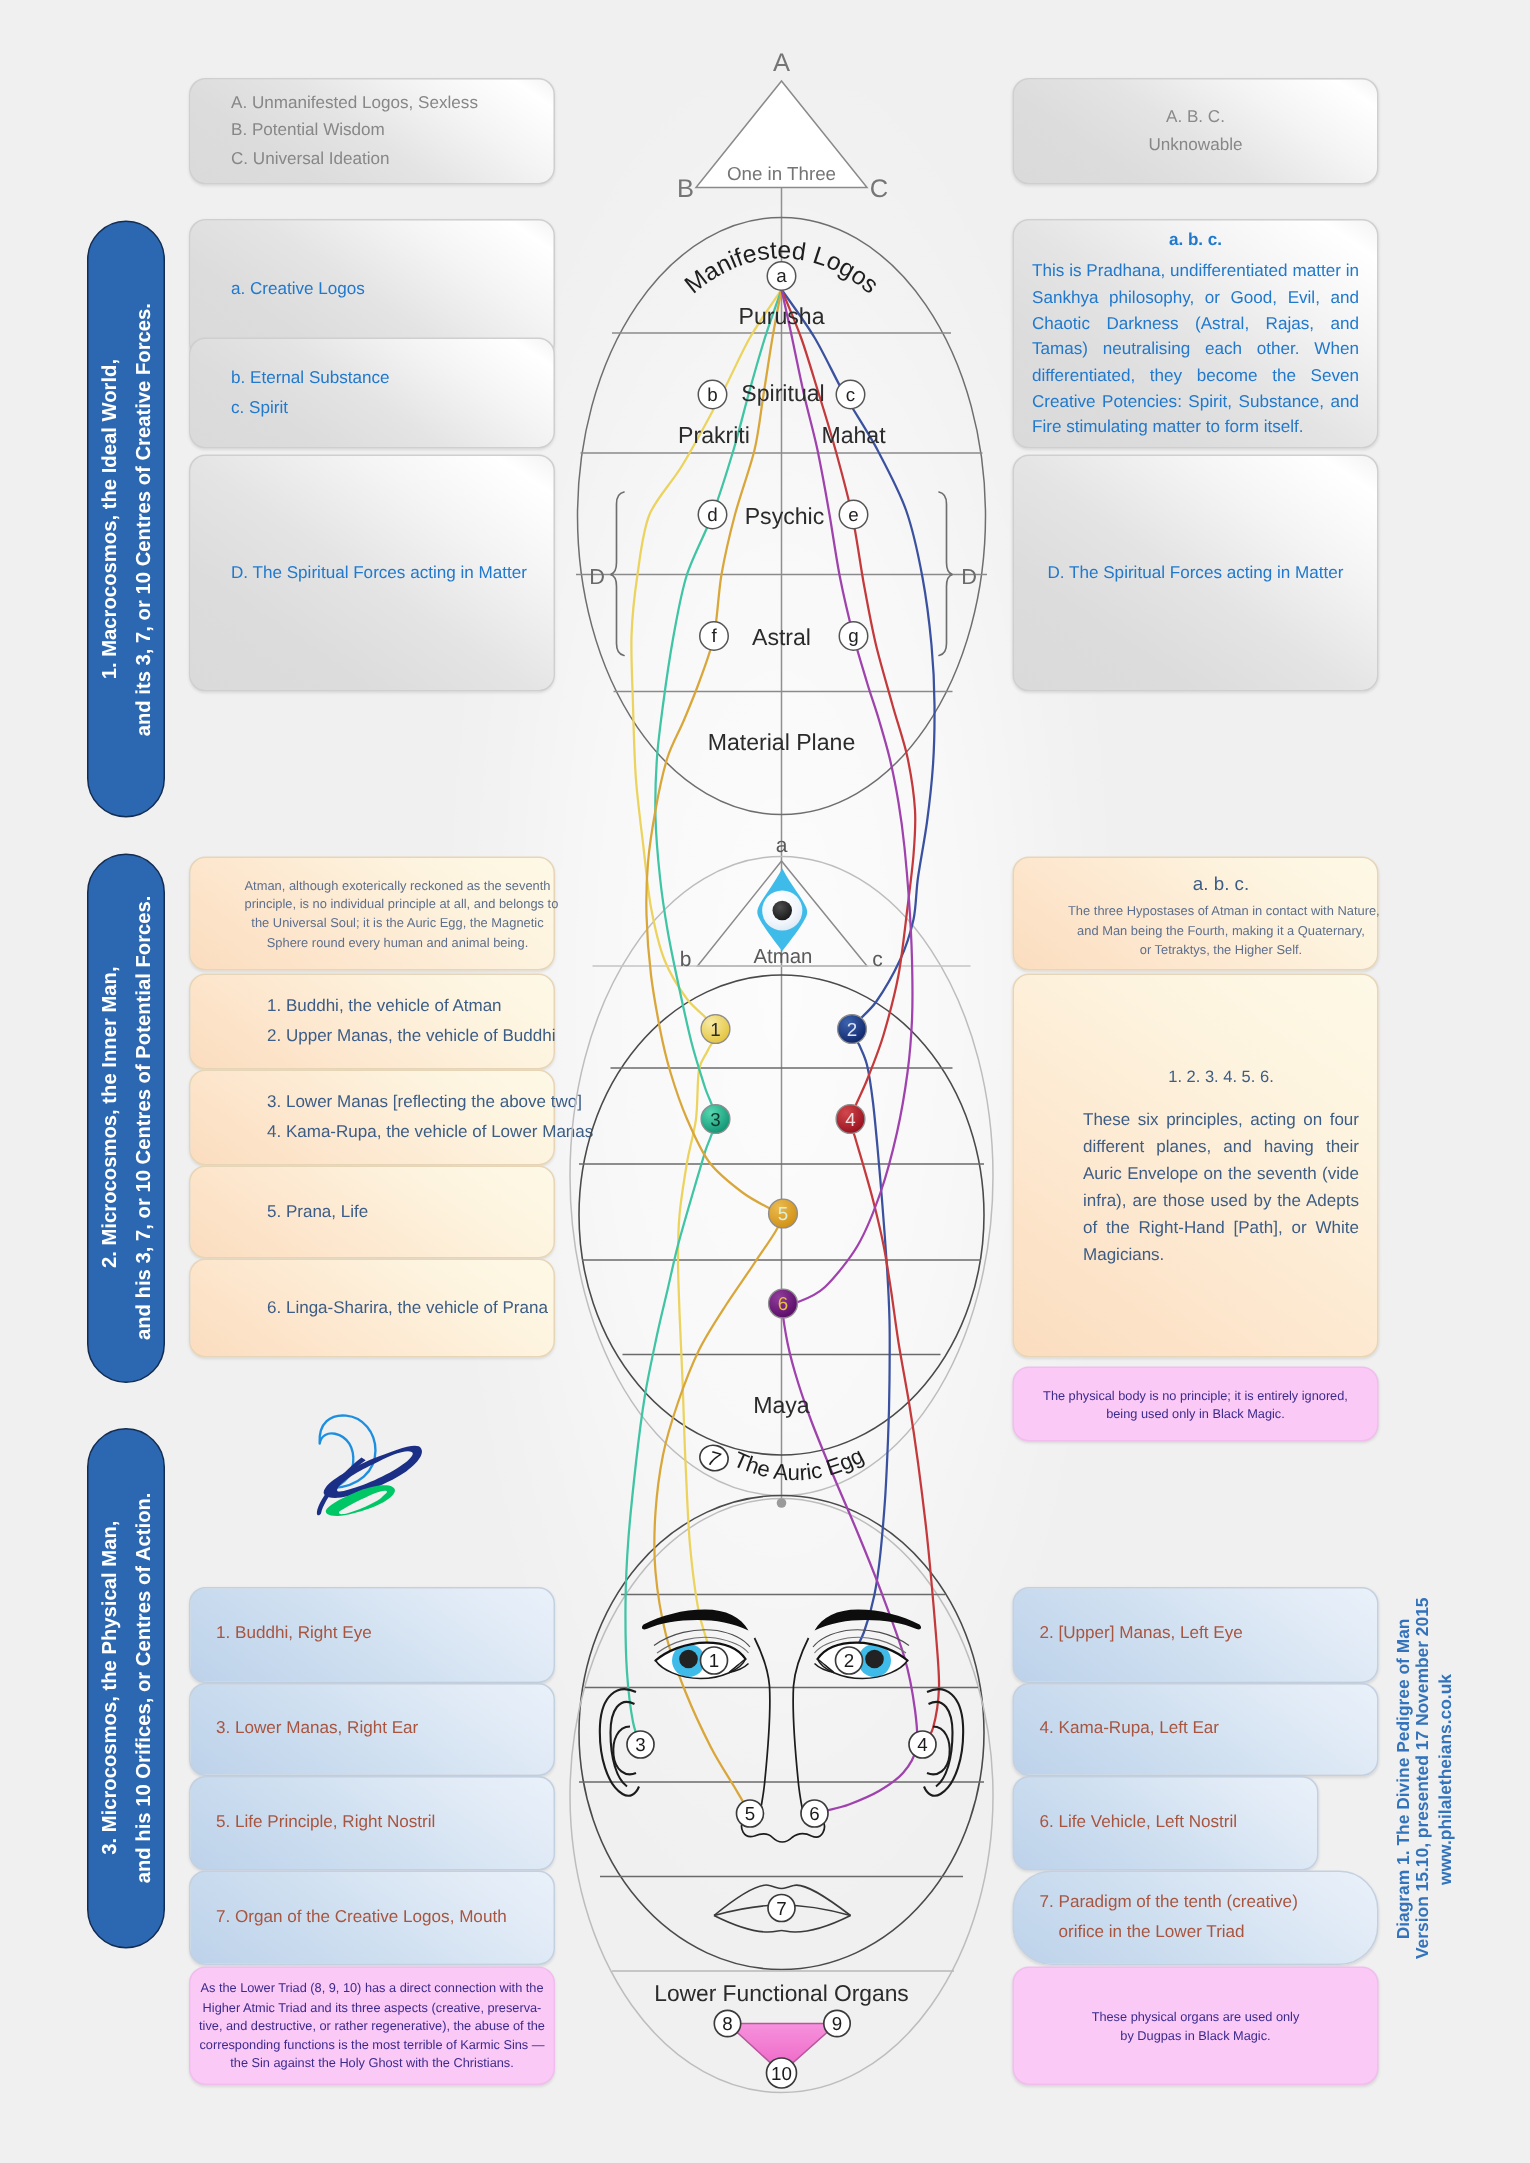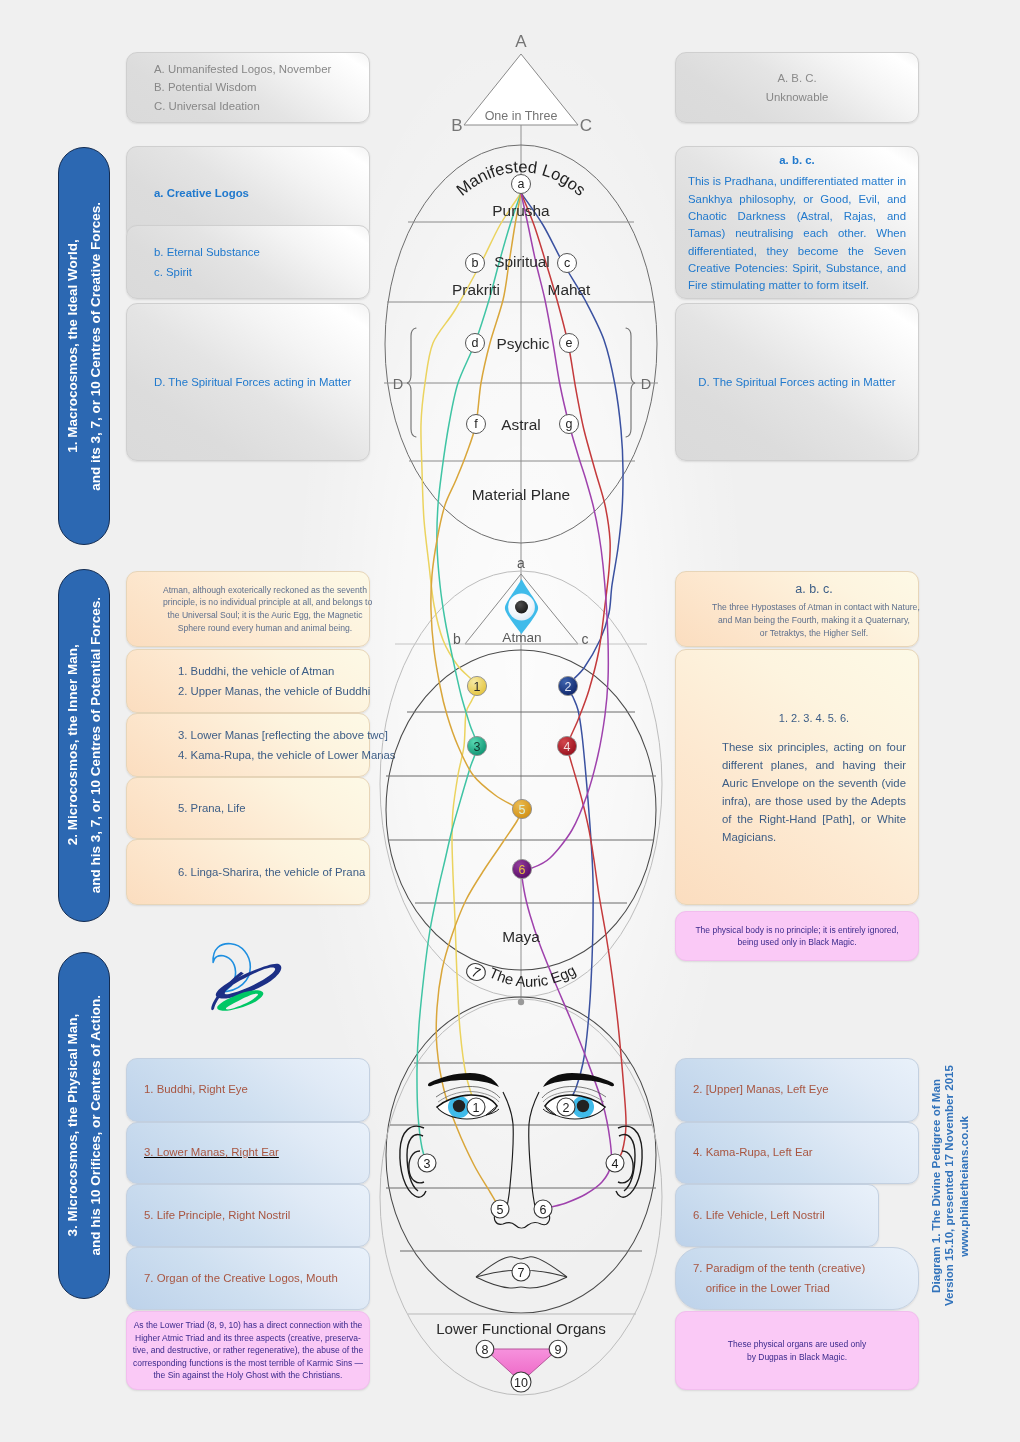--- a/index.html
+++ b/index.html
@@ -42,25 +42,25 @@
 <div class="vtab" style="left:58px;top:569px;width:50px;height:351px;">
   <div class="vtxt" style="white-space:pre-line;">2. Microcosmos, the Inner Man,
 and his 3, 7, or 10 Centres of Potential Forces.</div>
 </div>
 <div class="vtab" style="left:58px;top:952px;width:50px;height:345px;">
   <div class="vtxt" style="white-space:pre-line;">3. Microcosmos, the Physical Man,
 and his 10 Orifices, or Centres of Action.</div>
 </div>
 
 <div class="box gray" style="left:126px;top:52px;width:244px;height:71px;">
-  <div class="txt-gray">A. Unmanifested Logos, November</div>
+  <div class="txt-gray">A. Unmanifested Logos, Sexless</div>
   <div class="txt-gray">B. Potential Wisdom</div>
   <div class="txt-gray">C. Universal Ideation</div>
 </div>
-<div class="box gray" style="left:126px;top:146px;width:244px;height:94px;font-weight:bold;">
+<div class="box gray" style="left:126px;top:146px;width:244px;height:94px;">
   <div class="txt-blue">a. Creative Logos</div>
 </div>
 <div class="box gray" style="left:126px;top:225px;width:244px;height:74px;">
   <div class="txt-blue">b. Eternal Substance</div>
   <div class="txt-blue">c. Spirit</div>
 </div>
 <div class="box gray" style="left:126px;top:303px;width:244px;height:158px;">
   <div class="txt-blue">D. The Spiritual Forces acting in Matter</div>
 </div>
 
@@ -81,21 +81,21 @@
 <div class="box cream" style="left:126px;top:777px;width:244px;height:62px;">
   <div class="txt-navy">5. Prana, Life</div>
 </div>
 <div class="box cream" style="left:126px;top:839px;width:244px;height:66px;">
   <div class="txt-navy">6. Linga-Sharira, the vehicle of Prana</div>
 </div>
 
 <div class="box bluegrad" style="left:126px;top:1058px;width:244px;height:64px;">
   <div class="txt-brown">1. Buddhi, Right Eye</div>
 </div>
-<div class="box bluegrad" style="left:126px;top:1122px;width:244px;height:62px;text-decoration:underline;">
+<div class="box bluegrad" style="left:126px;top:1122px;width:244px;height:62px;">
   <div class="txt-brown">3. Lower Manas, Right Ear</div>
 </div>
 <div class="box bluegrad" style="left:126px;top:1184px;width:244px;height:63px;">
   <div class="txt-brown">5. Life Principle, Right Nostril</div>
 </div>
 <div class="box bluegrad" style="left:126px;top:1247px;width:244px;height:63px;">
   <div class="txt-brown">7. Organ of the Creative Logos, Mouth</div>
 </div>
 <div class="box pink" style="left:126px;top:1311px;width:244px;height:79px;">
   <div class="txt-pink">As the Lower Triad (8, 9, 10) has a direct connection with the</div>

